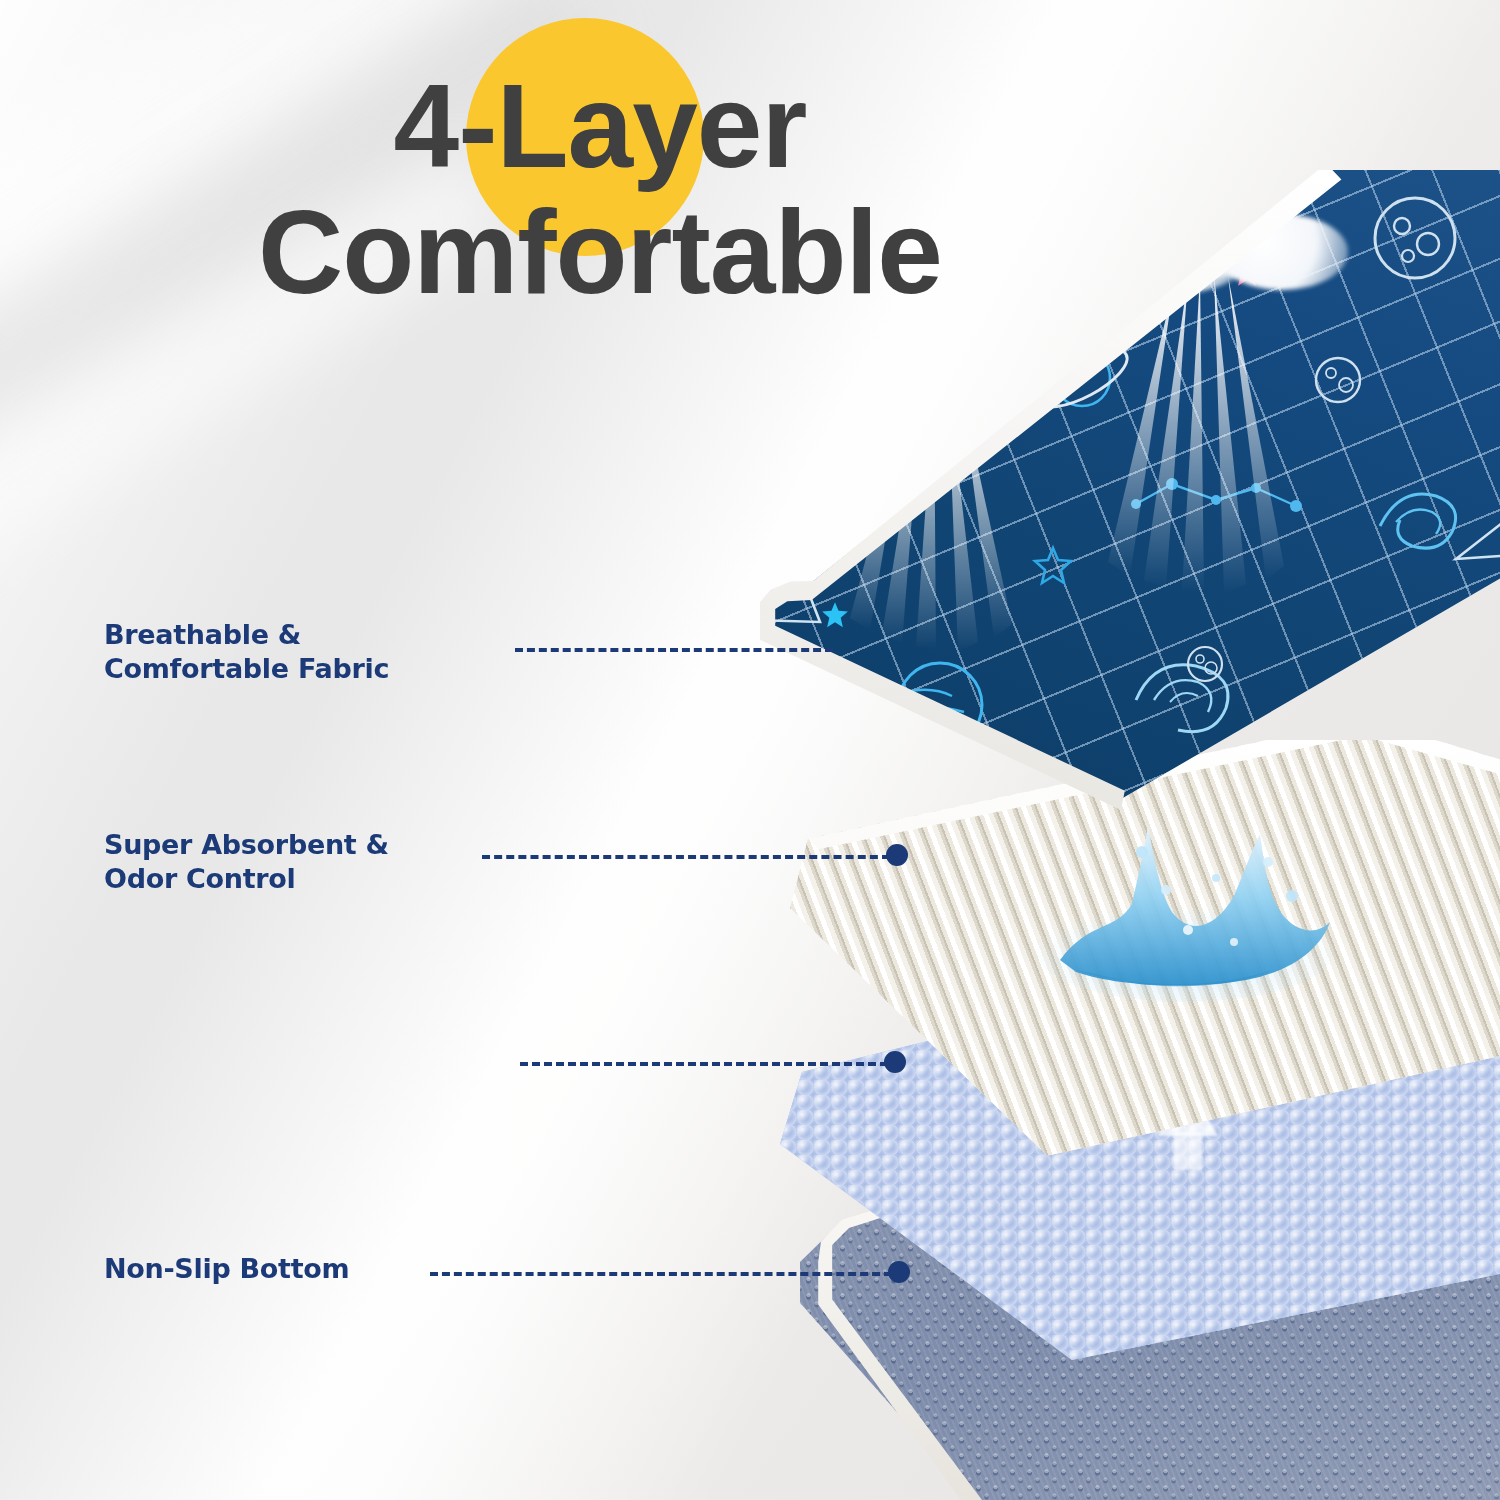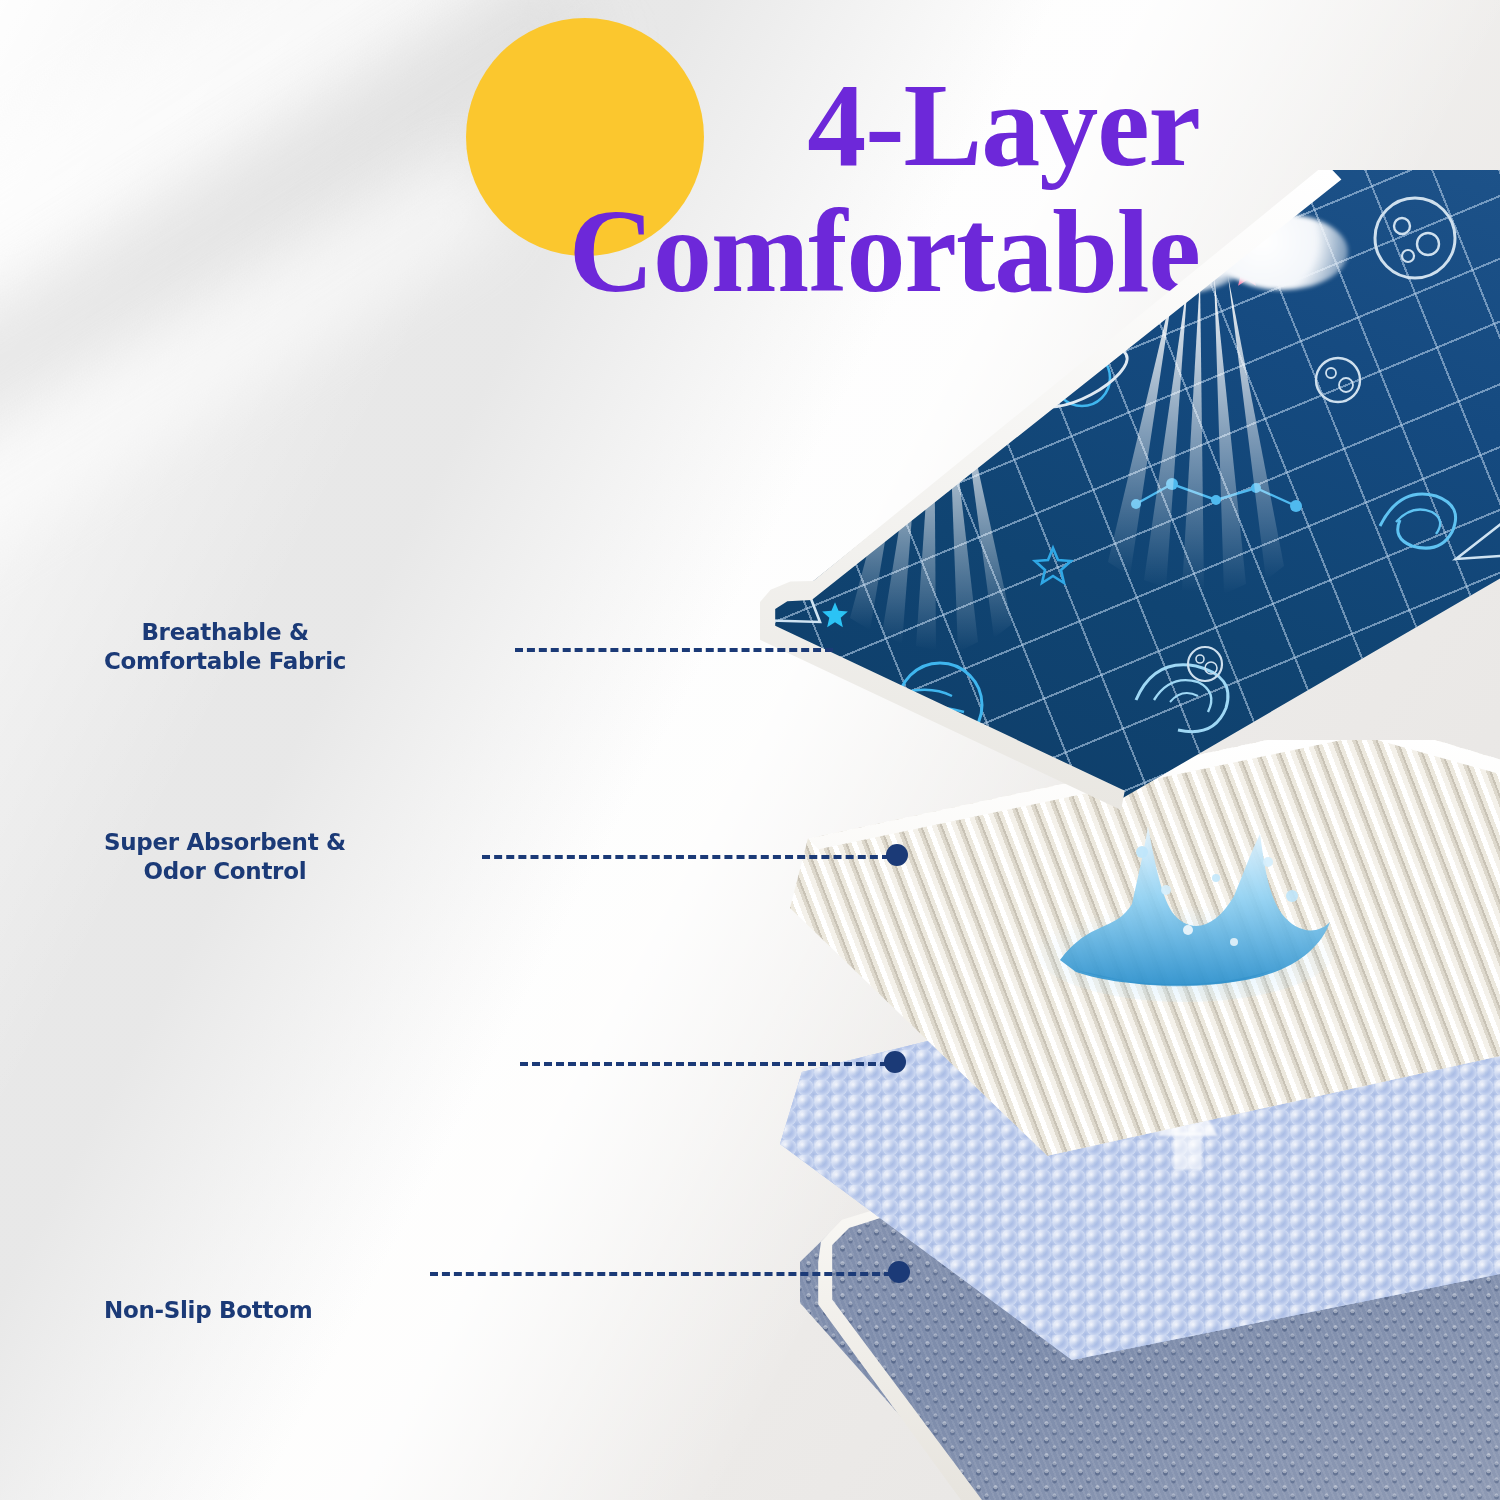--- a/index.html
+++ b/index.html
@@ -22,34 +22,34 @@
   .s1{left:-120px;top:-60px;width:900px;height:150px;background:rgba(255,255,255,.95);
       transform:rotate(-32deg);}
   .s2{left:-180px;top:160px;width:820px;height:110px;background:rgba(214,214,214,.75);
       transform:rotate(-32deg);}
   .s3{left:-160px;top:330px;width:700px;height:90px;background:rgba(255,255,255,.9);
       transform:rotate(-32deg);}
 
   
   .yellow-dot{position:absolute;left:466px;top:18px;width:238px;height:238px;
       border-radius:50%;background:#fbc72e;}
-  .title{position:absolute;left:0;top:70px;width:1200px;text-align:right;
-      color:#6d28d9;font-weight:bold;letter-spacing:-1px;line-height:.95;
-      font-family:Liberation Serif, serif;}
+  .title{position:absolute;left:0;top:70px;width:1200px;text-align:center;
+      color:#404040;font-weight:bold;letter-spacing:-1px;line-height:.95;
+      font-family:Liberation Sans, sans-serif;}
   .title .l1{display:block;font-size:118px;}
   .title .l2{display:block;font-size:118px;margin-top:14px;}
 
   
   .label{position:absolute;color:#1b3a77;font-weight:bold;
-      font-family:"DejaVu Sans", sans-serif;font-size:23px;line-height:1.26;
-      letter-spacing:-.3px;white-space:pre-line;text-align:center;}
+      font-family:"DejaVu Sans", sans-serif;font-size:27px;line-height:1.26;
+      letter-spacing:-.3px;white-space:pre-line;}
   .lb1{left:104px;top:618px;}
   .lb2{left:104px;top:828px;}
   .lb3{left:104px;top:1040px;}
-  .lb4{left:104px;top:1252px;margin-top:44px;}
+  .lb4{left:104px;top:1252px;}
 
   
   .leader{position:absolute;height:0;border-top:4px dashed #1b3a77;}
   .ld1{left:515px;top:648px;width:318px;}
   .ld2{left:482px;top:855px;width:408px;}
   .ld3{left:520px;top:1062px;width:368px;}
   .ld4{left:430px;top:1272px;width:462px;}
   .leader-dot{position:absolute;width:22px;height:22px;border-radius:50%;
       background:#1b3a77;}
   .dt2{left:886px;top:844px;}

